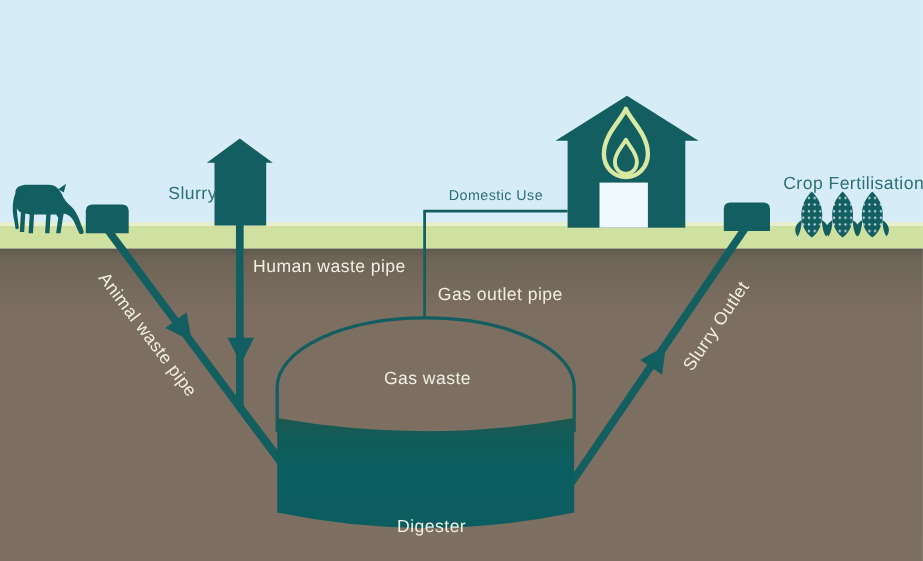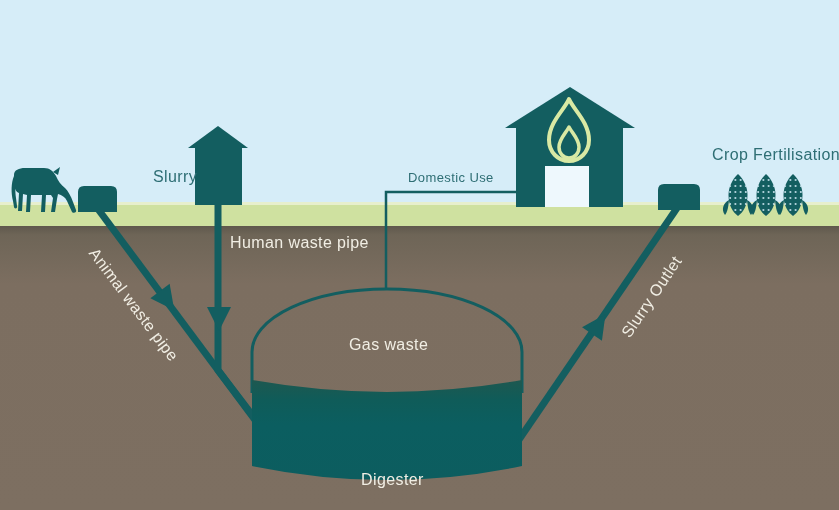--- a/index.html
+++ b/index.html
@@ -113,19 +113,20 @@
     <g transform="translate(793,195)" fill="var(--teal)">
       <path d="M-9,5 C-15,8 -17,15 -13,20 C-10.5,17 -9.5,11 -9,5 Z"></path>
       <path d="M9,5 C15,8 17,15 13,20 C10.5,17 9.5,11 9,5 Z"></path>
       <path d="M0,-21 C5.5,-16 9.5,-8 9.5,0 C9.5,10 5.5,17 0,21 C-5.5,17 -9.5,10 -9.5,0 C-9.5,-8 -5.5,-16 0,-21 Z"></path>
       <path d="M0,-21 C5.5,-16 9.5,-8 9.5,0 C9.5,10 5.5,17 0,21 C-5.5,17 -9.5,10 -9.5,0 C-9.5,-8 -5.5,-16 0,-21 Z" fill="url(#cornDots)"></path>
     </g>
   </svg>
 
   <div class="lbl lbl-dark" style="left:153px;top:169px;">Slurry</div>
   <div class="lbl lbl-dark" style="left:408px;top:171px;font-size:13px;">Domestic Use</div>
-  <div class="lbl lbl-dark" style="left:712px;top:147px;">Crop Fertilisation</div>
+  <div class="lbl lbl-dark" style="left:712px;top:160px;">Crop Fertilisation</div>
   <div class="lbl lbl-light" style="left:230px;top:235px;">Human waste pipe</div>
+  <div class="lbl lbl-light" style="left:398px;top:261px;">Gas outlet pipe</div>
   <div class="lbl lbl-light" style="left:349px;top:337px;">Gas waste</div>
   <div class="lbl lbl-light" style="left:361px;top:440px;margin-top:32px;">Digester</div>
   <div class="lbl lbl-light lbl-rot" style="left:66px;top:295px;width:132px;transform:rotate(53deg);">Animal waste pipe</div>
   <div class="lbl lbl-light lbl-rot" style="left:602px;top:289px;width:100px;transform:rotate(-56deg);">Slurry Outlet</div>
 </div>
 
 </body></html>

